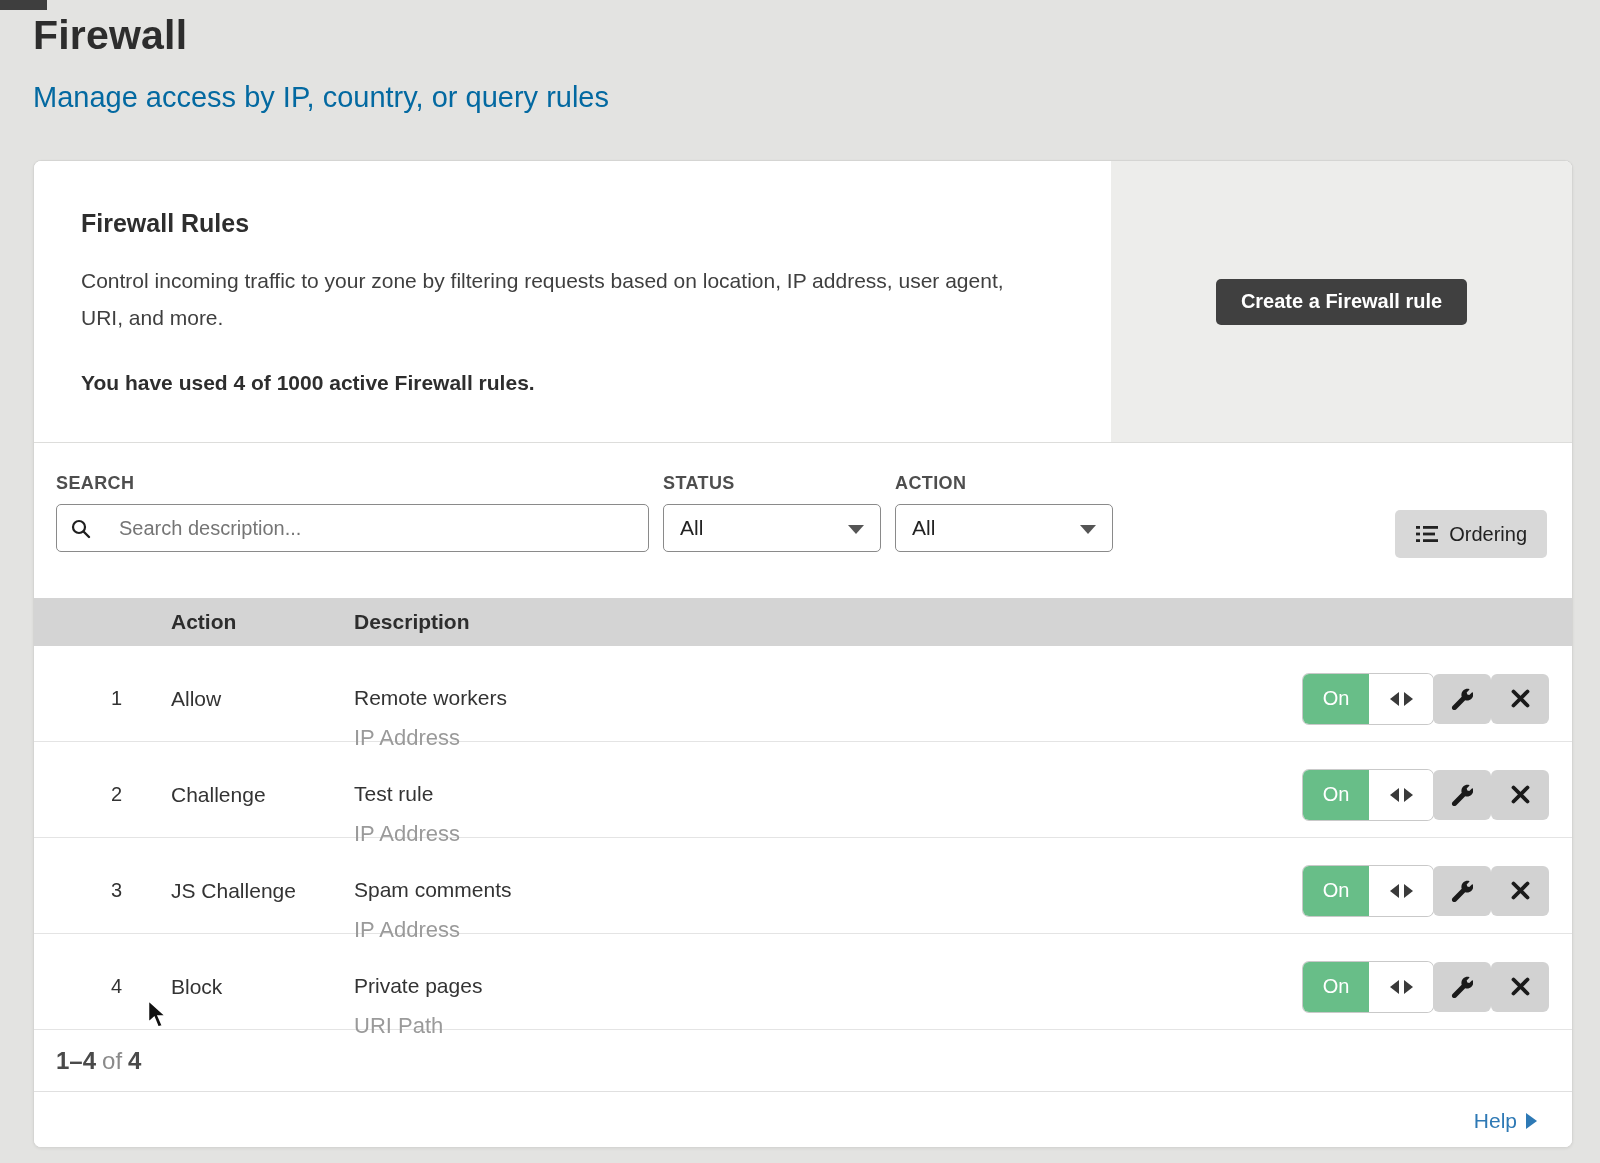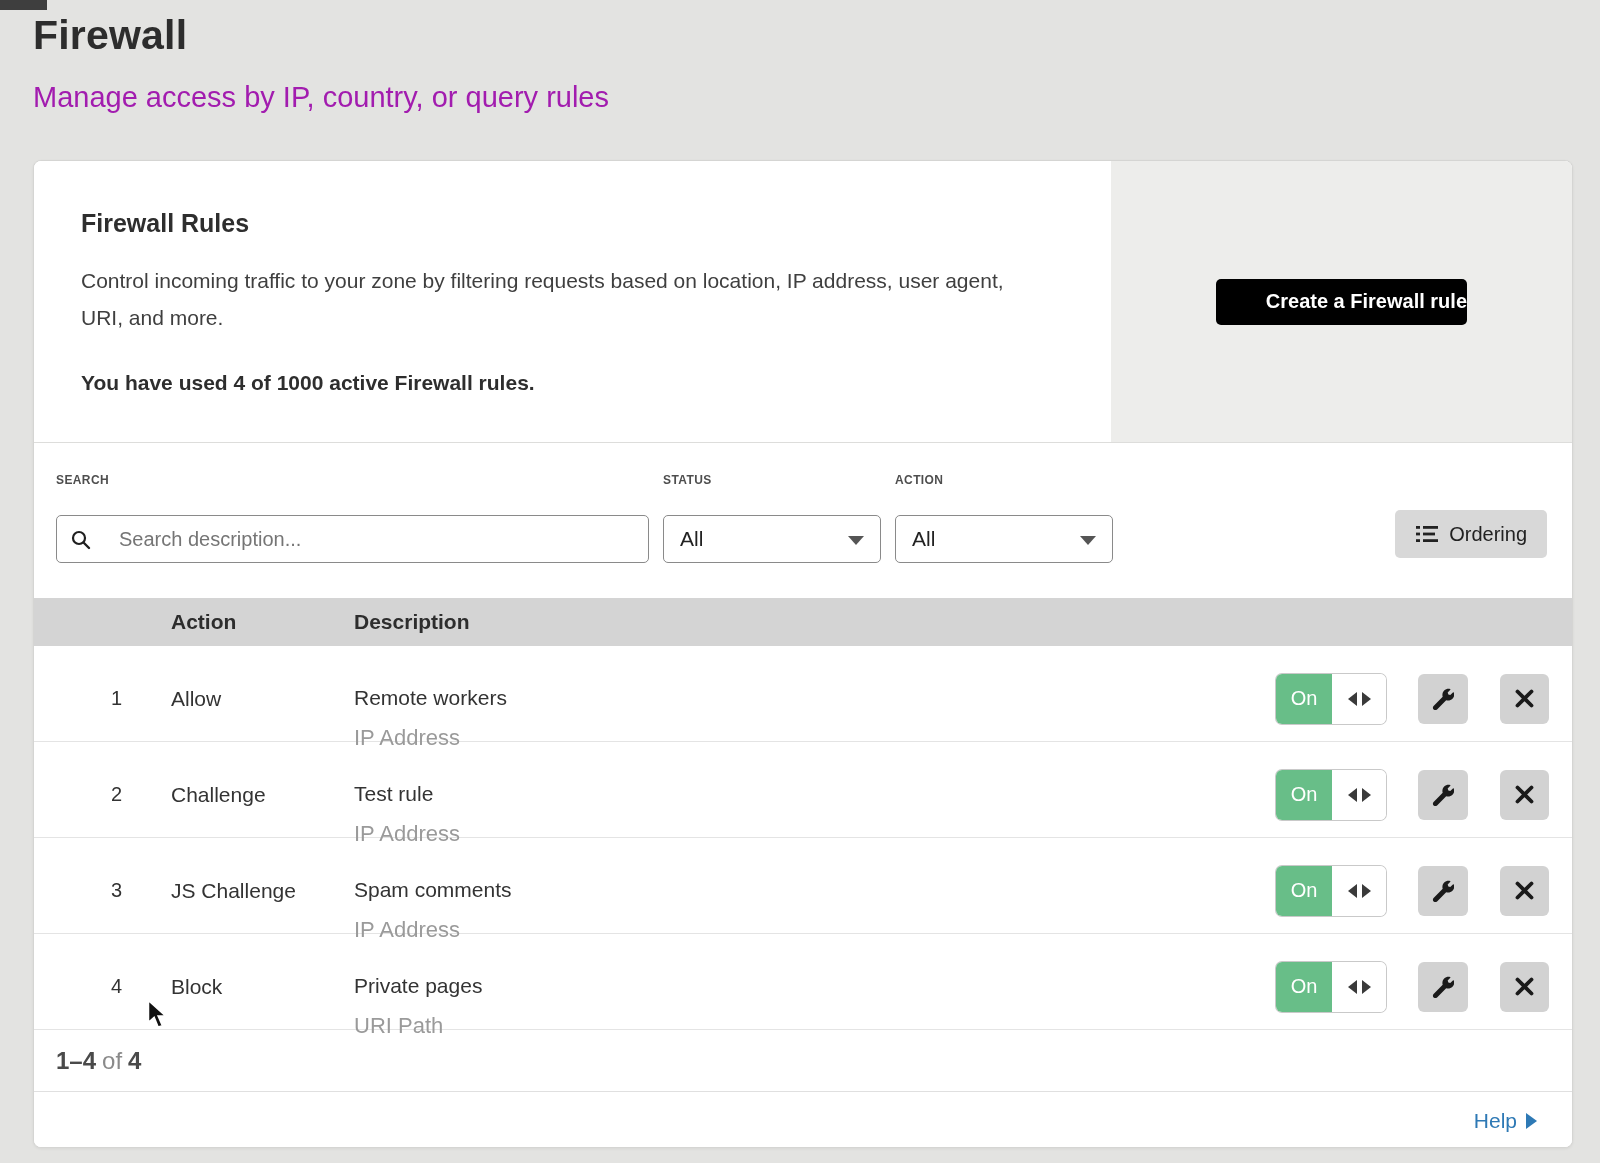--- a/index.html
+++ b/index.html
@@ -11,21 +11,21 @@
     color:#2f2f2f;
     overflow:hidden;
   }
   .top-left-bar {
     position:absolute; left:0; top:0; width:47px; height:10px;
     background:#3e3e3e;
   }
   
   .page-header { padding:12px 0 0 33px; }
   .page-title { font-size:41px; font-weight:600; color:#2d2d2d; letter-spacing:0.2px; }
-  .page-subtitle { margin-top:22px; font-size:29px; font-weight:400; color:#a21caf; }
+  .page-subtitle { margin-top:22px; font-size:29px; font-weight:400; color:#0369a1; }
 
   
   .card {
     position:absolute; left:33px; top:160px;
     width:1540px; height:988px;
     background:#ffffff;
     border:1px solid #d5d5d3;
     border-radius:8px;
     box-shadow:0 1px 3px rgba(0,0,0,.06);
     overflow:hidden;
@@ -38,34 +38,34 @@
     width:461px; background:#ededeb;
     display:flex; align-items:center; justify-content:center;
   }
   .intro-heading { font-size:25px; font-weight:700; color:#2e2e2e; }
   .intro-desc {
     margin-top:24px; font-size:21px; line-height:37px; color:#3f3f3f;
     max-width:950px;
   }
   .intro-note { margin-top:35px; font-size:21px; font-weight:700; color:#2e2e2e; }
   .btn-primary {
-    background:#000000; color:#fff; border:none; border-radius:5px;
+    background:#404040; color:#fff; border:none; border-radius:5px;
     width:251px; height:46px; font-size:20px; font-weight:600;
-    font-family:"Liberation Sans", sans-serif; cursor:pointer;text-align:right;
+    font-family:"Liberation Sans", sans-serif; cursor:pointer;
   }
 
   
   .filters {
     height:155px; background:#fff;
     display:flex; align-items:flex-start;
     padding:30px 25px 0 22px;
   }
   .filter-label {
-    font-size:12px; font-weight:700; color:#4e4e4e;
-    letter-spacing:0.4px; margin-bottom:28px;
+    font-size:18px; font-weight:700; color:#4e4e4e;
+    letter-spacing:0.4px; margin-bottom:10px;
   }
   .field-group { margin-right:14px; }
   .search-box {
     position:relative; width:593px; height:48px;
     border:1px solid #8a8a8a; border-radius:5px; background:#fff;
     display:flex; align-items:center; padding-left:62px;
   }
   .search-box svg { position:absolute; left:13px; top:13px; }
   .search-box input {
     border:none; outline:none; width:100%; height:100%;
@@ -105,21 +105,21 @@
     height:96px; border-bottom:1px solid #e4e4e4;
     display:grid; grid-template-columns:137px 183px 1fr 296px;
     align-items:center; background:#fff;
   }
   .cell-num { text-align:center; padding-left:28px; font-size:20px; color:#333; }
   .cell-action { font-size:21px; color:#333; }
   .cell-desc .desc-main { font-size:21px; color:#333;margin-top:40px; }
   .cell-desc .desc-sub { font-size:22px; color:#9a9a9a; margin-top:15px; }
   .cell-controls {
     display:flex; align-items:center; justify-content:flex-end;
-    padding-right:23px; gap:32px;
+    padding-right:23px; gap:0;
   }
   .toggle { display:flex; height:50px; border-radius:6px; overflow:hidden;
     box-shadow:0 0 0 1px #c9c9c9; cursor:pointer; }
   .toggle-on {
     width:66px; background:#68be88; color:#fff; font-size:20px;
     display:flex; align-items:center; justify-content:center;
   }
   .toggle-arrows {
     width:64px; background:#fff;
     display:flex; align-items:center; justify-content:center; gap:5px;

